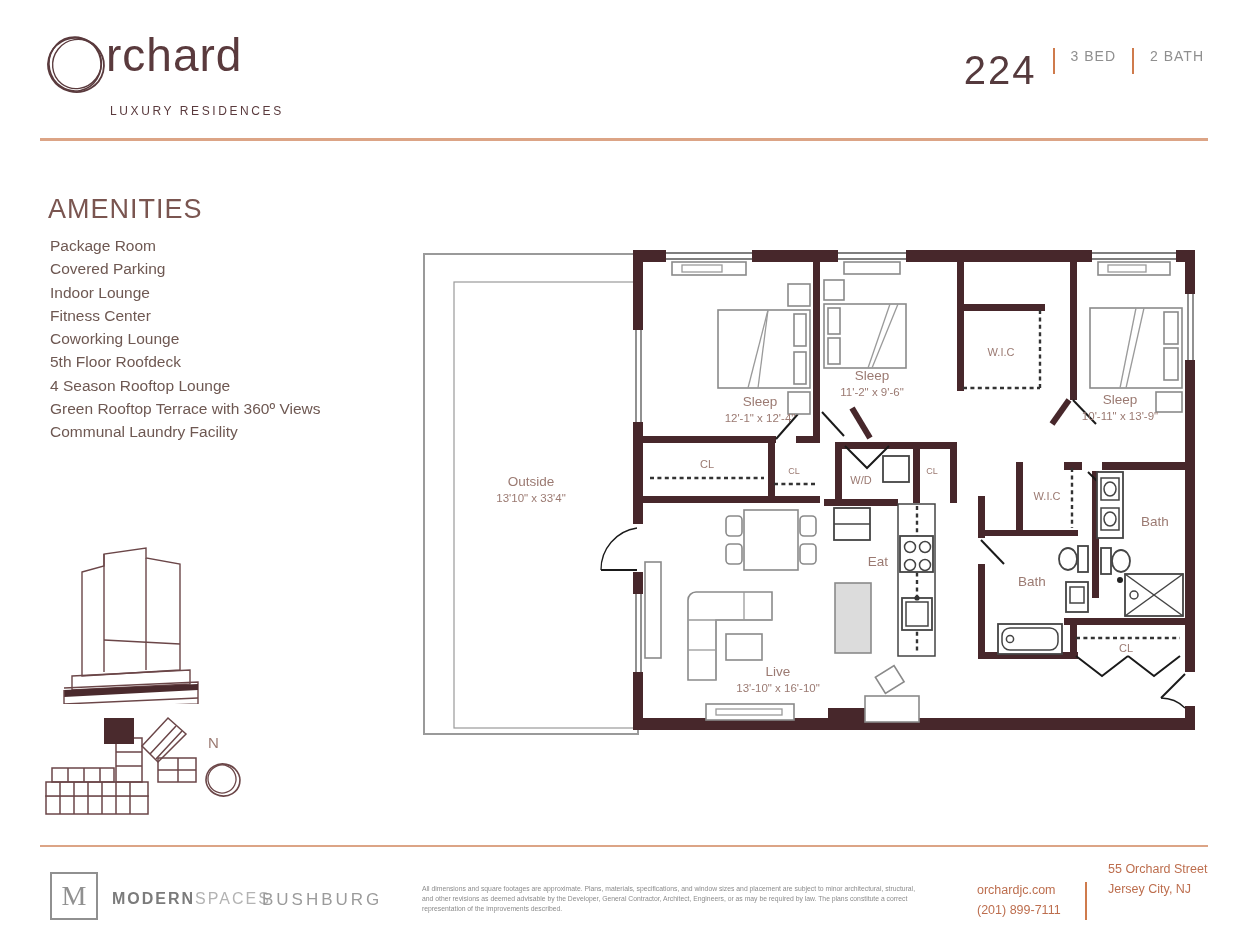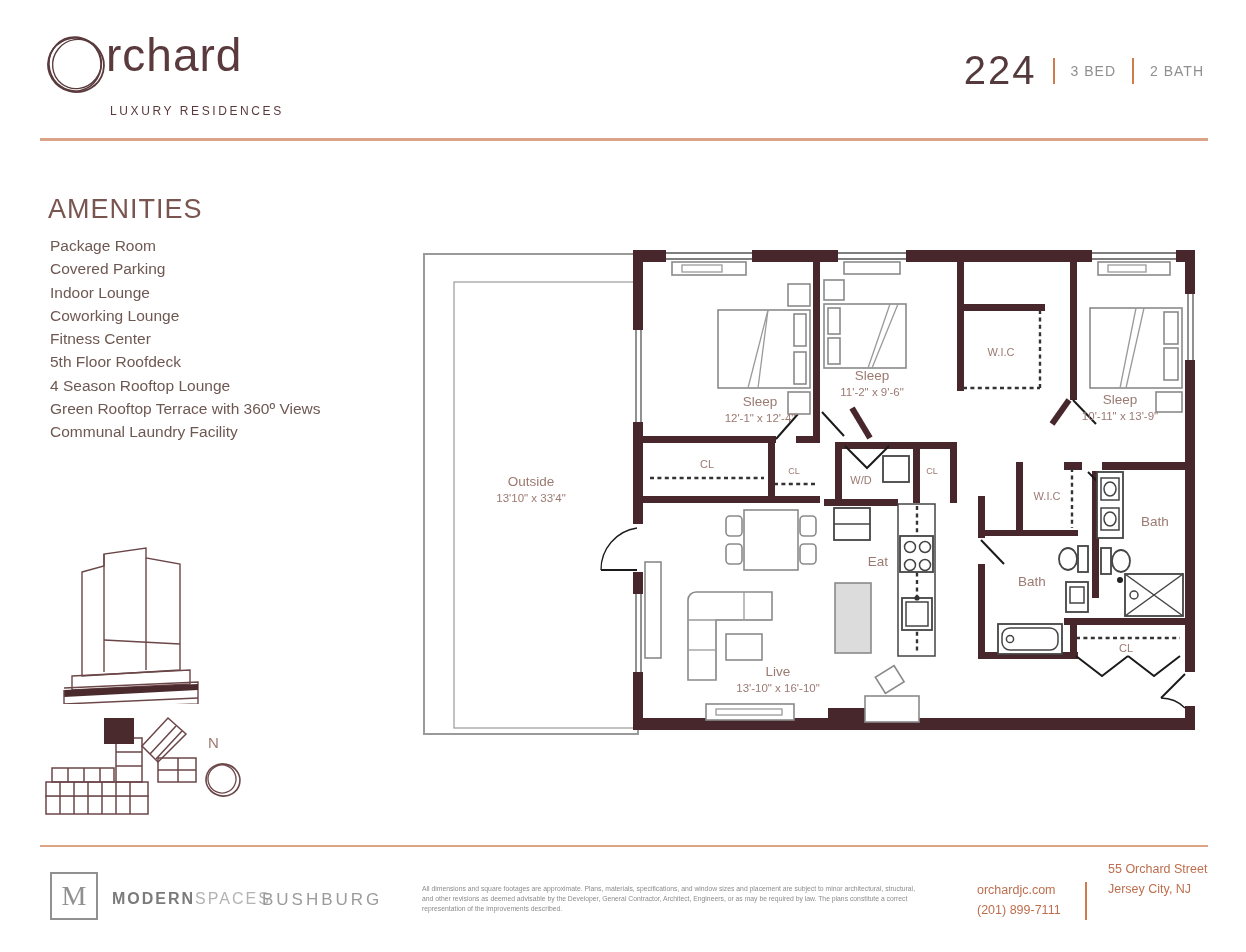--- a/index.html
+++ b/index.html
@@ -2,21 +2,21 @@
 <html><head>
 <meta charset="utf-8">
 <style>
   html,body{margin:0;padding:0;background:#ffffff;}
   #page{position:relative;width:1246px;height:952px;background:#ffffff;overflow:hidden;
         font-family:"Liberation Sans","DejaVu Sans",sans-serif;}
   
   .logo-o{position:absolute;left:44px;top:32px;}
   .logo-word{position:absolute;left:106px;top:28px;font-size:46px;letter-spacing:1px;color:#5a3a3d;}
   .logo-tag{position:absolute;left:110px;top:104px;font-size:12px;letter-spacing:2.6px;color:#5a3a3d;}
-  .unit-info{position:absolute;right:42px;top:48px;display:flex;align-items:center;}
+  .unit-info{position:absolute;right:42px;top:48px;display:flex;}
   .unit-num{font-size:40px;color:#553a3d;letter-spacing:2px;}
   .unit-div{width:2px;height:26px;background:#cf7b4c;margin:0 16px;}
   .unit-lbl{font-size:14px;color:#8f8f8f;letter-spacing:1px;}
   .rule{position:absolute;left:40px;width:1168px;height:3px;background:#dca486;}
   .rule-top{top:138px;}
   .rule-bottom{top:845px;height:2px;}
   
   .amen-title{position:absolute;left:48px;top:194px;font-size:27px;letter-spacing:1px;color:#7a5550;}
   .amen-list{position:absolute;left:50px;top:234px;}
   .amen-item{font-size:15.5px;line-height:23.3px;color:#6e5852;}
@@ -76,22 +76,22 @@
     <span class="unit-lbl">2 BATH</span>
   </div>
 
   <div class="rule rule-top"></div>
 
   <div class="amen-title">AMENITIES</div>
   <div class="amen-list">
     <div class="amen-item">Package Room</div>
     <div class="amen-item">Covered Parking</div>
     <div class="amen-item">Indoor Lounge</div>
+    <div class="amen-item">Fitness Center</div>
     <div class="amen-item">Coworking Lounge</div>
-    <div class="amen-item">Fitness Center</div>
     <div class="amen-item">5th Floor Roofdeck</div>
     <div class="amen-item">4 Season Rooftop Lounge</div>
     <div class="amen-item">Green Rooftop Terrace with 360º Views</div>
     <div class="amen-item">Communal Laundry Facility</div>
   </div>
 
   <svg class="bldg" width="172" height="176" viewBox="0 0 172 176">
     <g fill="none" stroke="#6b4648" stroke-width="1.4">
       <path d="M40,44 L62,38 L62,26 L104,20 L104,30 L138,36 L138,142 L40,148 Z"></path>
       <path d="M62,26 L62,144"></path>

